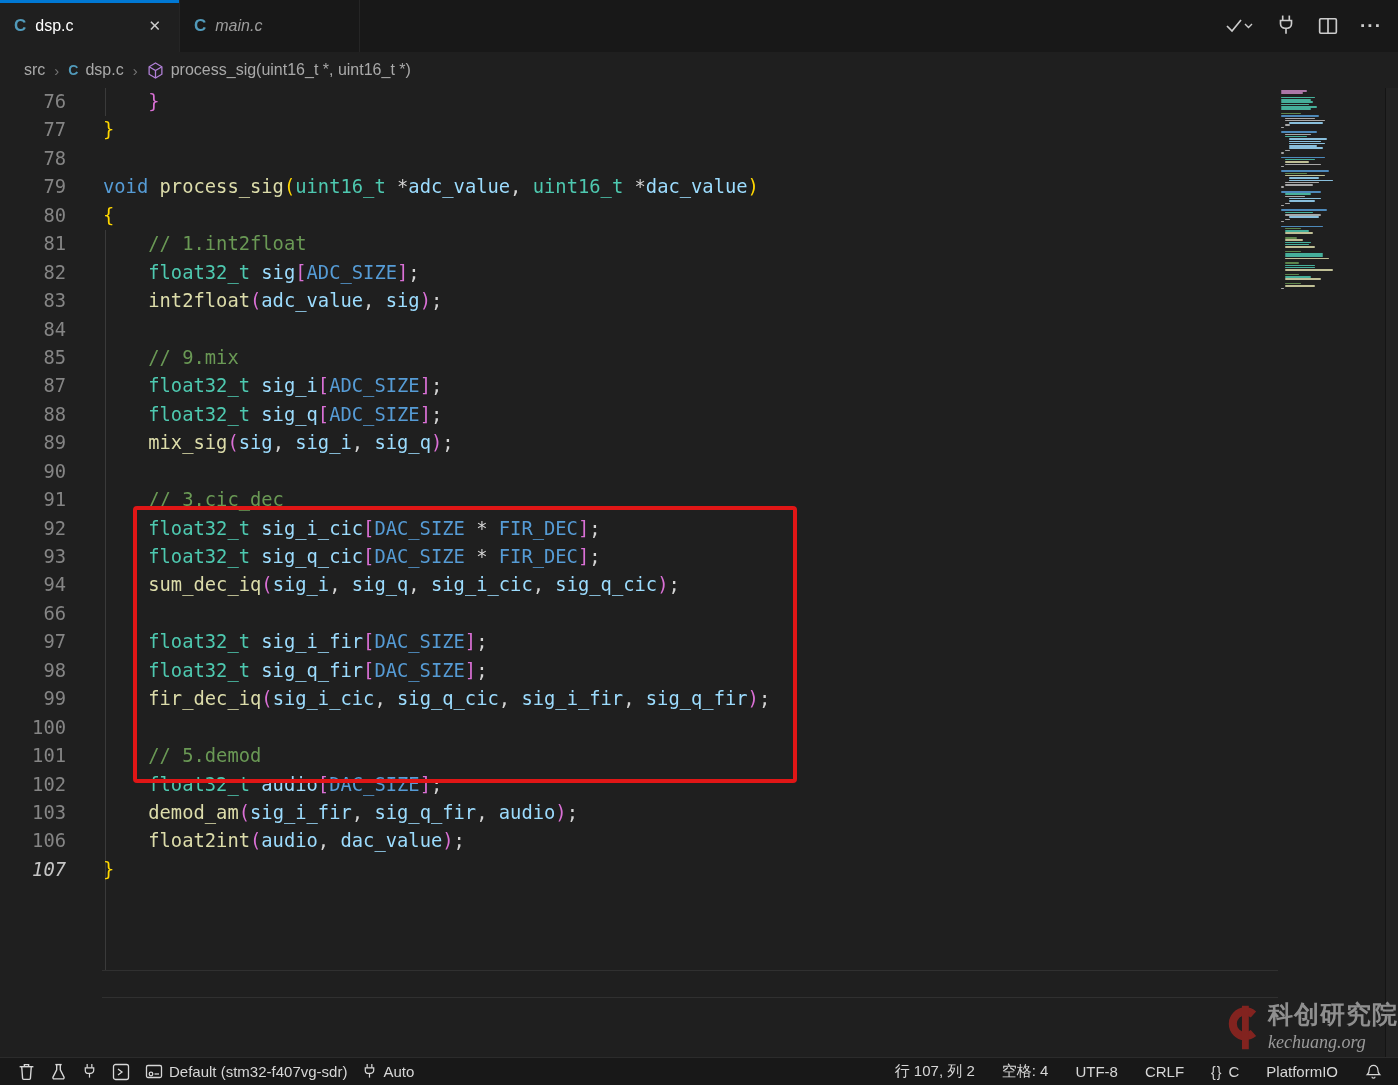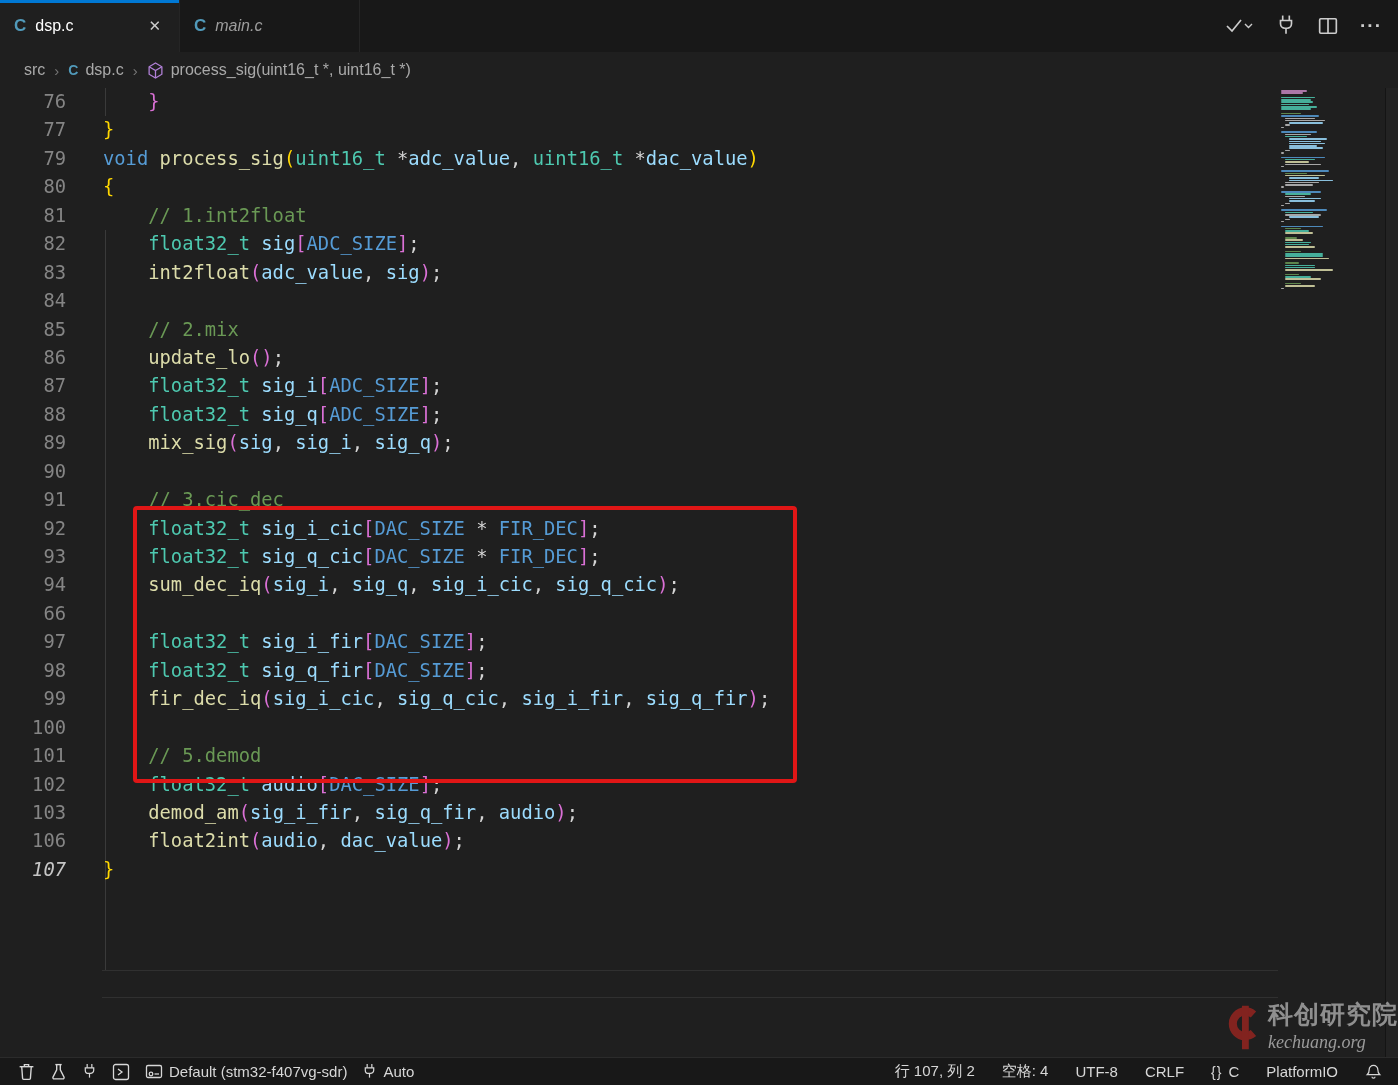--- a/index.html
+++ b/index.html
@@ -113,28 +113,28 @@
   </div>
 
   <div class="editor">
     <div class="indent-guide" style="left:104.5px; top:0; height:28.45px;"></div>
     <div class="indent-guide" style="left:104.5px; top:142.25px; height:739.7px;"></div>
     <div class="cur-line" style="top:881.95px;"></div>
 
     <div class="code-lines">
         <div class="code-line"><span class="gutter">76</span><span class="ltext"><span style="color: rgb(212, 212, 212);">    </span><span style="color: rgb(218, 112, 214);">}</span></span></div>
         <div class="code-line"><span class="gutter">77</span><span class="ltext"><span style="color: rgb(255, 215, 0);">}</span></span></div>
+        <div class="code-line"><span class="gutter">78</span><span class="ltext"></span></div>
         <div class="code-line"><span class="gutter">79</span><span class="ltext"><span style="color: rgb(86, 156, 214);">void</span><span style="color: rgb(212, 212, 212);"> </span><span style="color: rgb(220, 220, 170);">process_sig</span><span style="color: rgb(255, 215, 0);">(</span><span style="color: rgb(78, 201, 176);">uint16_t</span><span style="color: rgb(212, 212, 212);"> *</span><span style="color: rgb(156, 220, 254);">adc_value</span><span style="color: rgb(212, 212, 212);">, </span><span style="color: rgb(78, 201, 176);">uint16_t</span><span style="color: rgb(212, 212, 212);"> *</span><span style="color: rgb(156, 220, 254);">dac_value</span><span style="color: rgb(255, 215, 0);">)</span></span></div>
         <div class="code-line"><span class="gutter">80</span><span class="ltext"><span style="color: rgb(255, 215, 0);">{</span></span></div>
         <div class="code-line"><span class="gutter">81</span><span class="ltext"><span style="color: rgb(212, 212, 212);">    </span><span style="color: rgb(106, 153, 85);">// 1.int2float</span></span></div>
         <div class="code-line"><span class="gutter">82</span><span class="ltext"><span style="color: rgb(212, 212, 212);">    </span><span style="color: rgb(78, 201, 176);">float32_t</span><span style="color: rgb(212, 212, 212);"> </span><span style="color: rgb(156, 220, 254);">sig</span><span style="color: rgb(218, 112, 214);">[</span><span style="color: rgb(86, 156, 214);">ADC_SIZE</span><span style="color: rgb(218, 112, 214);">]</span><span style="color: rgb(212, 212, 212);">;</span></span></div>
         <div class="code-line"><span class="gutter">83</span><span class="ltext"><span style="color: rgb(212, 212, 212);">    </span><span style="color: rgb(220, 220, 170);">int2float</span><span style="color: rgb(218, 112, 214);">(</span><span style="color: rgb(156, 220, 254);">adc_value</span><span style="color: rgb(212, 212, 212);">, </span><span style="color: rgb(156, 220, 254);">sig</span><span style="color: rgb(218, 112, 214);">)</span><span style="color: rgb(212, 212, 212);">;</span></span></div>
         <div class="code-line"><span class="gutter">84</span><span class="ltext"></span></div>
-        <div class="code-line"><span class="gutter">85</span><span class="ltext"><span style="color: rgb(212, 212, 212);">    </span><span style="color: rgb(106, 153, 85);">// 2.mix</span></span></div>
-        <div class="code-line"><span class="gutter">86</span><span class="ltext"><span style="color: rgb(212, 212, 212);">    </span><span style="color: rgb(220, 220, 170);">update_lo</span><span style="color: rgb(218, 112, 214);">(</span><span style="color: rgb(218, 112, 214);">)</span><span style="color: rgb(212, 212, 212);">;</span></span></div>
+        <div class="code-line"><span class="gutter">85</span><span class="ltext"><span style="color: rgb(212, 212, 212);">    </span><span style="color: rgb(106, 153, 85);">// 9.mix</span></span></div>
         <div class="code-line"><span class="gutter">87</span><span class="ltext"><span style="color: rgb(212, 212, 212);">    </span><span style="color: rgb(78, 201, 176);">float32_t</span><span style="color: rgb(212, 212, 212);"> </span><span style="color: rgb(156, 220, 254);">sig_i</span><span style="color: rgb(218, 112, 214);">[</span><span style="color: rgb(86, 156, 214);">ADC_SIZE</span><span style="color: rgb(218, 112, 214);">]</span><span style="color: rgb(212, 212, 212);">;</span></span></div>
         <div class="code-line"><span class="gutter">88</span><span class="ltext"><span style="color: rgb(212, 212, 212);">    </span><span style="color: rgb(78, 201, 176);">float32_t</span><span style="color: rgb(212, 212, 212);"> </span><span style="color: rgb(156, 220, 254);">sig_q</span><span style="color: rgb(218, 112, 214);">[</span><span style="color: rgb(86, 156, 214);">ADC_SIZE</span><span style="color: rgb(218, 112, 214);">]</span><span style="color: rgb(212, 212, 212);">;</span></span></div>
         <div class="code-line"><span class="gutter">89</span><span class="ltext"><span style="color: rgb(212, 212, 212);">    </span><span style="color: rgb(220, 220, 170);">mix_sig</span><span style="color: rgb(218, 112, 214);">(</span><span style="color: rgb(156, 220, 254);">sig</span><span style="color: rgb(212, 212, 212);">, </span><span style="color: rgb(156, 220, 254);">sig_i</span><span style="color: rgb(212, 212, 212);">, </span><span style="color: rgb(156, 220, 254);">sig_q</span><span style="color: rgb(218, 112, 214);">)</span><span style="color: rgb(212, 212, 212);">;</span></span></div>
         <div class="code-line"><span class="gutter">90</span><span class="ltext"></span></div>
         <div class="code-line"><span class="gutter">91</span><span class="ltext"><span style="color: rgb(212, 212, 212);">    </span><span style="color: rgb(106, 153, 85);">// 3.cic_dec</span></span></div>
         <div class="code-line"><span class="gutter">92</span><span class="ltext"><span style="color: rgb(212, 212, 212);">    </span><span style="color: rgb(78, 201, 176);">float32_t</span><span style="color: rgb(212, 212, 212);"> </span><span style="color: rgb(156, 220, 254);">sig_i_cic</span><span style="color: rgb(218, 112, 214);">[</span><span style="color: rgb(86, 156, 214);">DAC_SIZE</span><span style="color: rgb(212, 212, 212);"> * </span><span style="color: rgb(86, 156, 214);">FIR_DEC</span><span style="color: rgb(218, 112, 214);">]</span><span style="color: rgb(212, 212, 212);">;</span></span></div>
         <div class="code-line"><span class="gutter">93</span><span class="ltext"><span style="color: rgb(212, 212, 212);">    </span><span style="color: rgb(78, 201, 176);">float32_t</span><span style="color: rgb(212, 212, 212);"> </span><span style="color: rgb(156, 220, 254);">sig_q_cic</span><span style="color: rgb(218, 112, 214);">[</span><span style="color: rgb(86, 156, 214);">DAC_SIZE</span><span style="color: rgb(212, 212, 212);"> * </span><span style="color: rgb(86, 156, 214);">FIR_DEC</span><span style="color: rgb(218, 112, 214);">]</span><span style="color: rgb(212, 212, 212);">;</span></span></div>
         <div class="code-line"><span class="gutter">94</span><span class="ltext"><span style="color: rgb(212, 212, 212);">    </span><span style="color: rgb(220, 220, 170);">sum_dec_iq</span><span style="color: rgb(218, 112, 214);">(</span><span style="color: rgb(156, 220, 254);">sig_i</span><span style="color: rgb(212, 212, 212);">, </span><span style="color: rgb(156, 220, 254);">sig_q</span><span style="color: rgb(212, 212, 212);">, </span><span style="color: rgb(156, 220, 254);">sig_i_cic</span><span style="color: rgb(212, 212, 212);">, </span><span style="color: rgb(156, 220, 254);">sig_q_cic</span><span style="color: rgb(218, 112, 214);">)</span><span style="color: rgb(212, 212, 212);">;</span></span></div>
         <div class="code-line"><span class="gutter">66</span><span class="ltext"></span></div>
         <div class="code-line"><span class="gutter">97</span><span class="ltext"><span style="color: rgb(212, 212, 212);">    </span><span style="color: rgb(78, 201, 176);">float32_t</span><span style="color: rgb(212, 212, 212);"> </span><span style="color: rgb(156, 220, 254);">sig_i_fir</span><span style="color: rgb(218, 112, 214);">[</span><span style="color: rgb(86, 156, 214);">DAC_SIZE</span><span style="color: rgb(218, 112, 214);">]</span><span style="color: rgb(212, 212, 212);">;</span></span></div>

